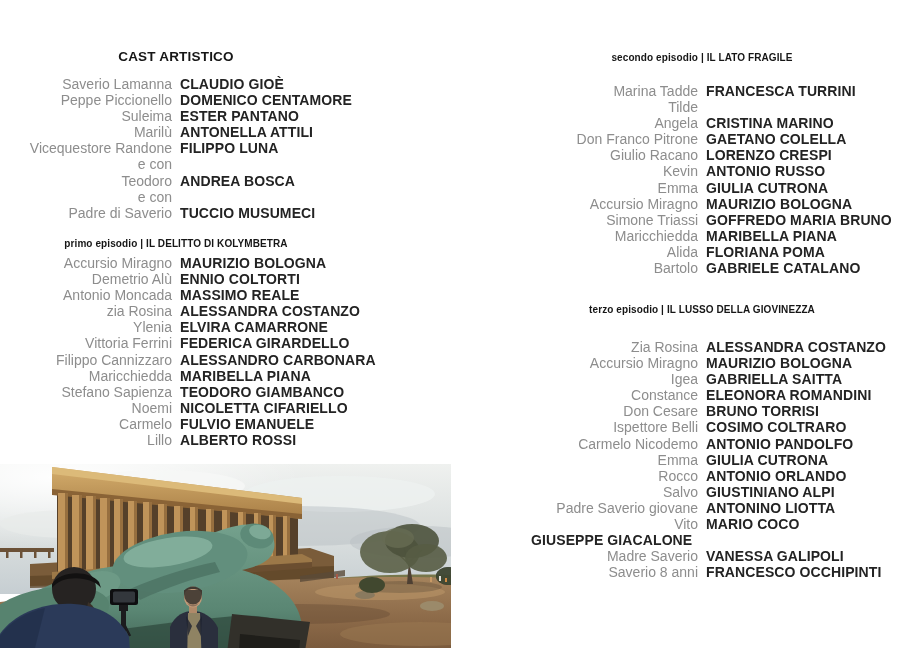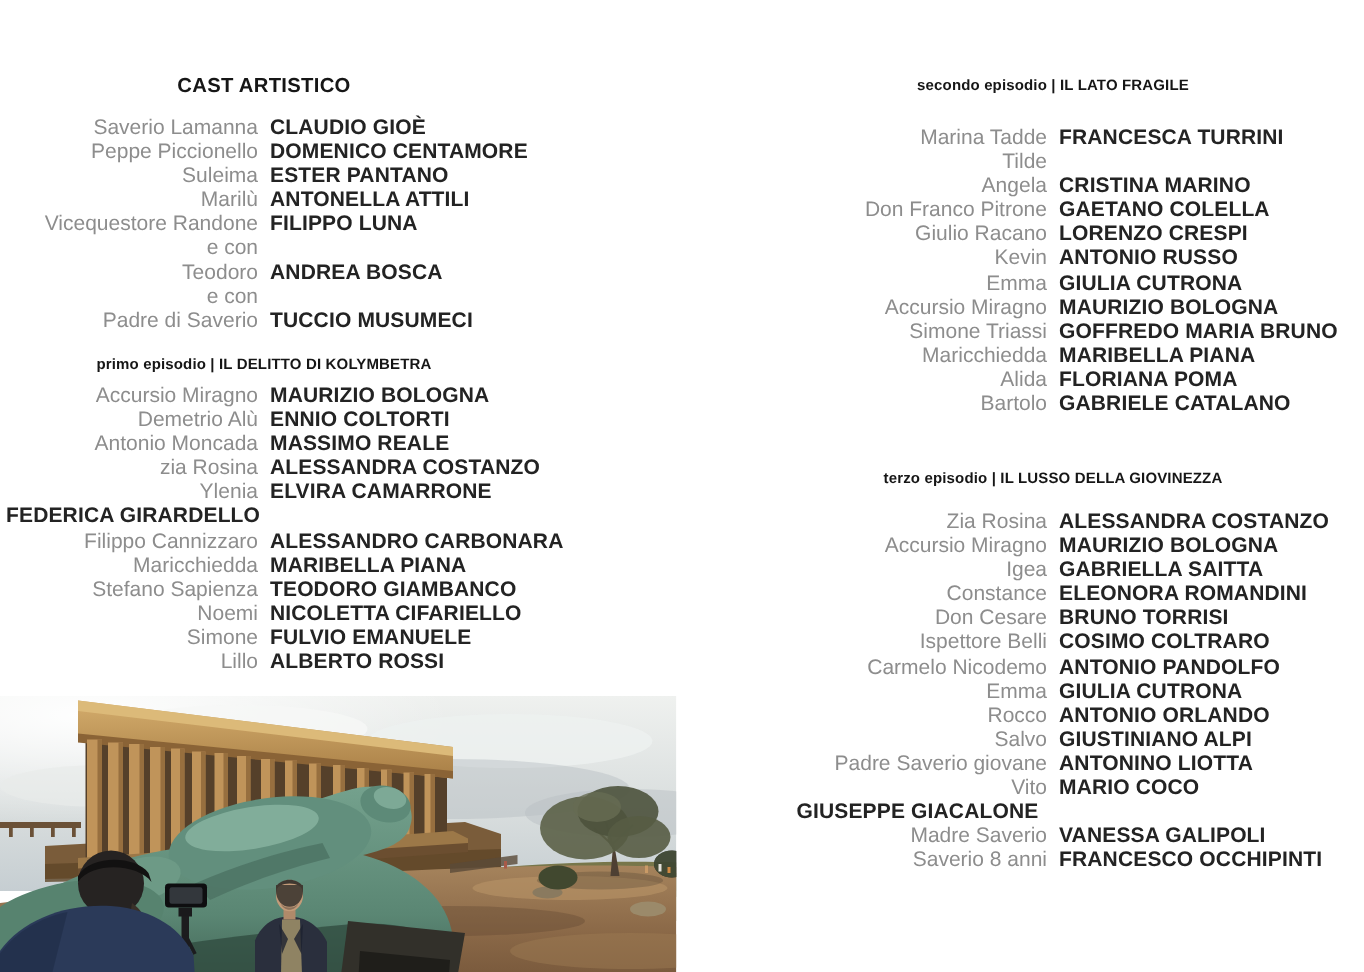--- a/index.html
+++ b/index.html
@@ -23,21 +23,21 @@
   .col-left  .cast-row .char{flex:0 0 172px;text-align:right;padding-right:4px;color:#8d8d8d;white-space:nowrap;}
   .col-right .cast-row .char{flex:0 0 171px;text-align:right;padding-right:4px;color:#8d8d8d;white-space:nowrap;}
   .cast-row .actor{flex:1 1 auto;text-align:left;padding-left:4px;font-weight:bold;color:#232323;letter-spacing:.1px;white-space:nowrap;}
   
   #cast-title{top:29px;}
   #main-rows{top:56px;}
   #primo-header{top:216px;}
   #primo-rows{top:235px;}
   #secondo-header{top:30px;}
   #secondo-rows{top:63px;}
-  #terzo-header{top:292px;}
+  #terzo-header{top:282px;}
   #terzo-rows{top:319px;}
   .photo{
     position:absolute;left:0;top:444px;width:451px;height:204px;margin:0;overflow:hidden;
   }
   .photo svg{display:block;width:451px;height:204px;}
 </style>
 </head>
 <body>
 
 <div class="page">
@@ -98,40 +98,41 @@
         </div>
         <div class="cast-row">
           <span class="char">zia Rosina</span>
           <span class="actor">ALESSANDRA COSTANZO</span>
         </div>
         <div class="cast-row">
           <span class="char">Ylenia</span>
           <span class="actor">ELVIRA CAMARRONE</span>
         </div>
         <div class="cast-row">
+          <span class="char">Vittoria Ferrini</span>
           <span class="actor">FEDERICA GIRARDELLO</span>
         </div>
         <div class="cast-row">
           <span class="char">Filippo Cannizzaro</span>
           <span class="actor">ALESSANDRO CARBONARA</span>
         </div>
         <div class="cast-row">
           <span class="char">Maricchiedda</span>
           <span class="actor">MARIBELLA PIANA</span>
         </div>
         <div class="cast-row">
           <span class="char">Stefano Sapienza</span>
           <span class="actor">TEODORO GIAMBANCO</span>
         </div>
         <div class="cast-row">
           <span class="char">Noemi</span>
           <span class="actor">NICOLETTA CIFARIELLO</span>
         </div>
         <div class="cast-row">
-          <span class="char">Simone</span>
+          <span class="char">Carmelo</span>
           <span class="actor">FULVIO EMANUELE</span>
         </div>
         <div class="cast-row">
           <span class="char">Lillo</span>
           <span class="actor">ALBERTO ROSSI</span>
         </div>
       </div>
   </section>
 
   <section class="col col-right">

